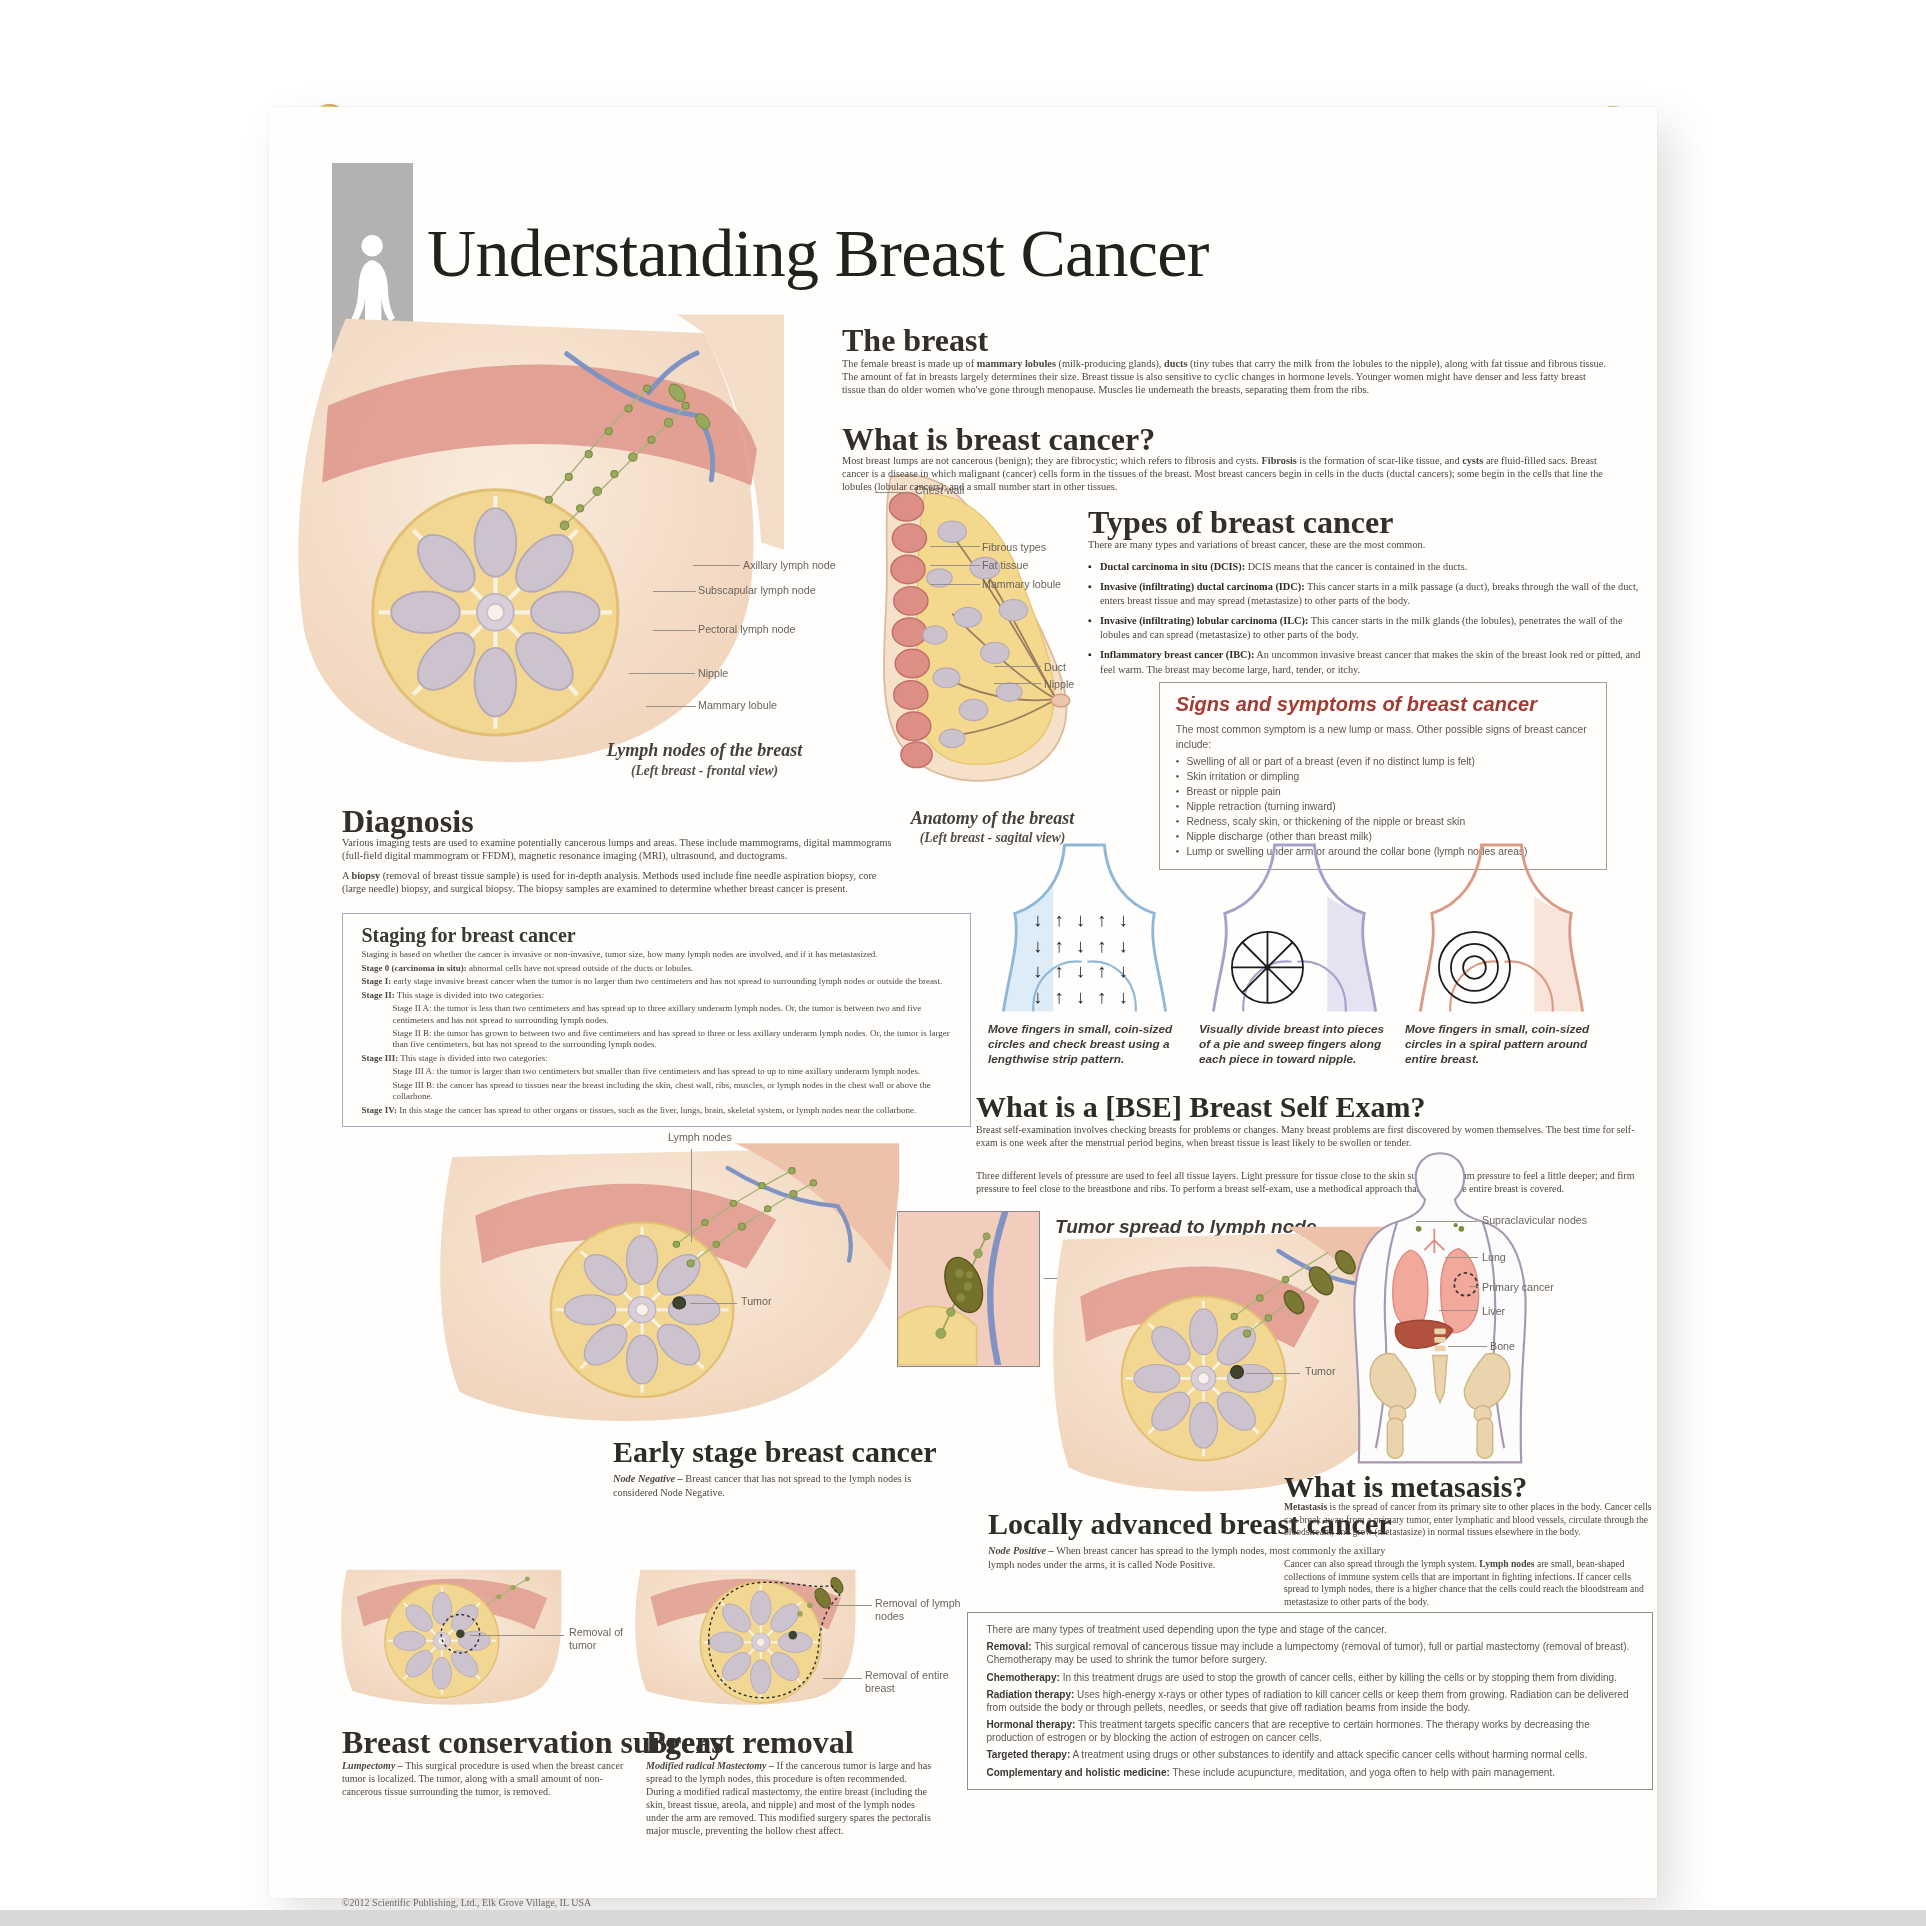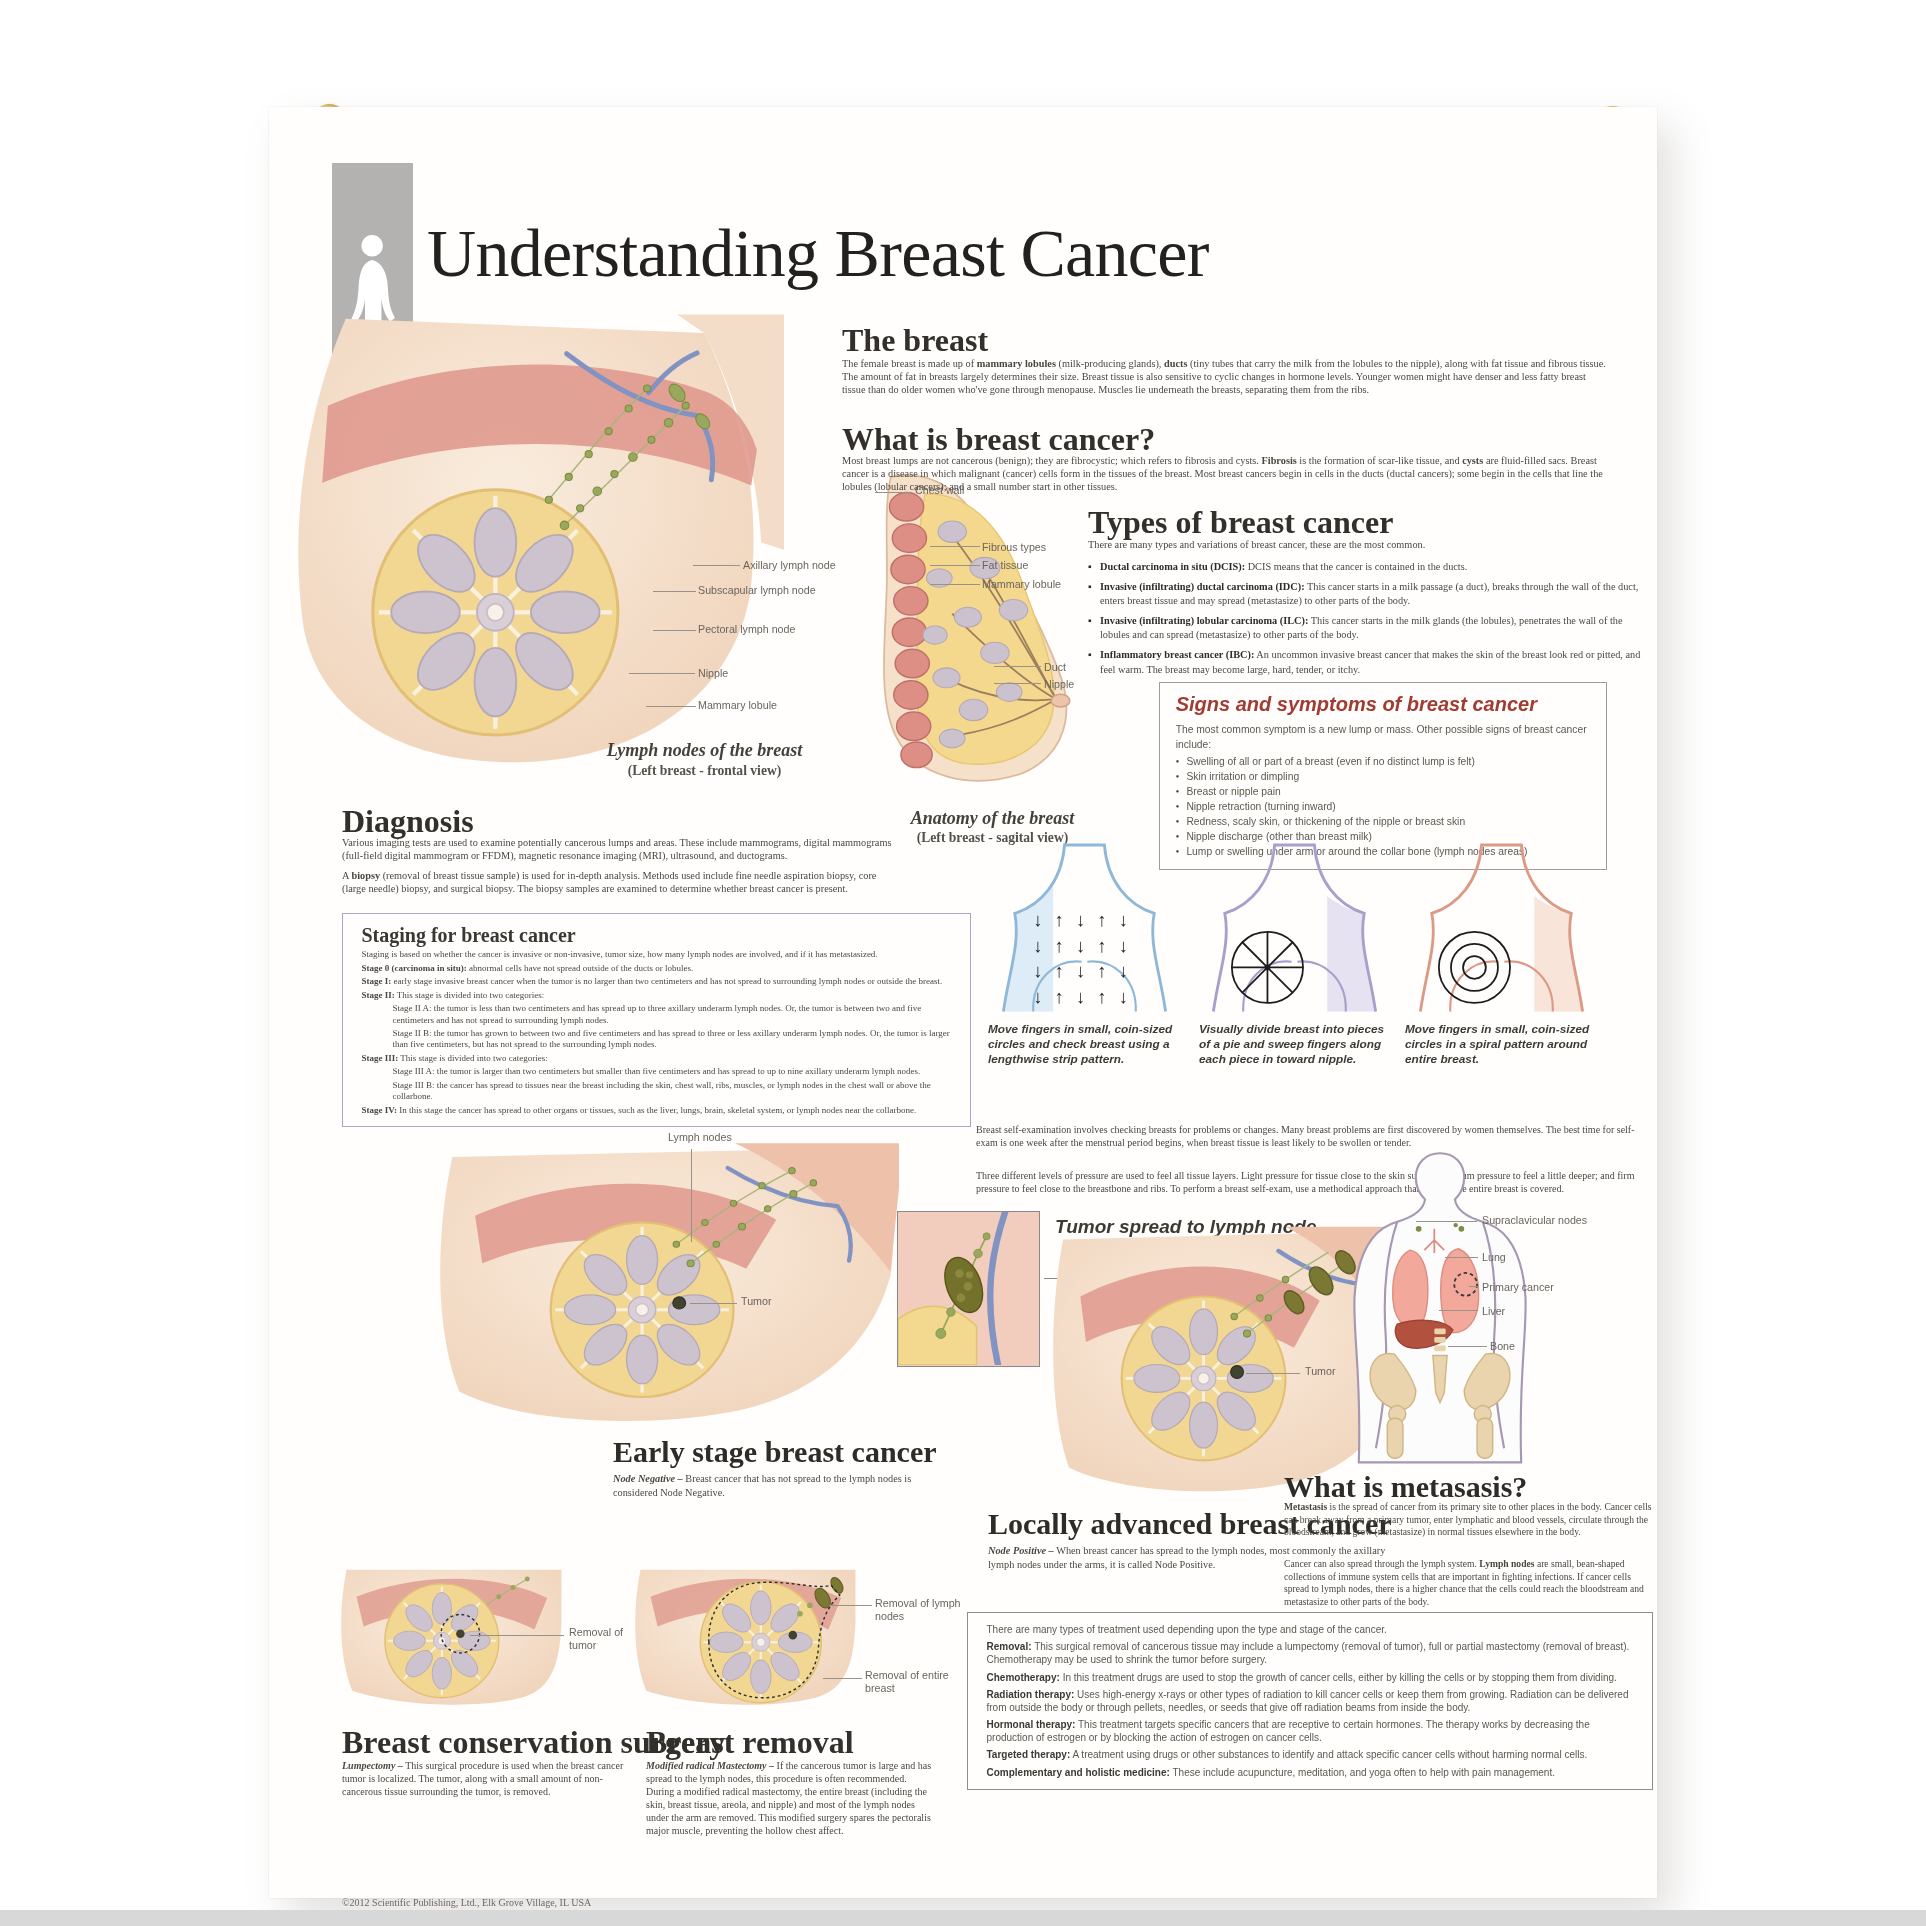--- a/index.html
+++ b/index.html
@@ -10,21 +10,21 @@
 .title{font-family:"Liberation Serif",serif;font-weight:400;font-size:68px;color:#23211d;letter-spacing:-0.7px;white-space:nowrap}
 .shead{font-family:"Liberation Serif",serif;font-weight:700;font-size:32px;color:#33302b}
 .bighead{font-family:"Liberation Serif",serif;font-weight:700;font-size:30px;color:#2e2c27}
 .para{font-family:"Liberation Serif",serif;font-size:10.3px;line-height:13px;color:#4c463f}
 .parasm{font-family:"Liberation Serif",serif;font-size:9.6px;line-height:12.5px;color:#4c463f}
 .rich b,.sterm,.tyterm{font-weight:700}
 .label{font-size:10.7px;color:#6b655d;line-height:13px}
 .lead{position:absolute;background:#9a9288;height:1.1px}
 .leadv{position:absolute;background:#9a9288;width:1.1px}
 .cap1{font-family:"Liberation Serif",serif;font-style:italic;font-weight:700;font-size:18px;color:#45403a;text-align:center}
-.cap2{font-family:"Liberation Serif",serif;font-weight:700;font-size:13.6px;color:#55504a;text-align:center}
+.cap2{font-family:"Liberation Serif",serif;font-style:italic;font-weight:700;font-size:13.6px;color:#55504a;text-align:center}
 .tyitem{font-family:"Liberation Serif",serif;font-size:10.3px;line-height:14.3px;color:#4c463f;margin-top:5.7px;padding-left:12px;position:relative}
 .tyitem::before{content:"▪";position:absolute;left:0;top:0;color:#2b2925}
 .tyterm{color:#2f2c27}
 .sbox{border:1.4px solid #a39b93;padding:10px 15.7px;background:#fffefd}
 .sbox h3{font-style:italic;font-weight:700;font-size:20px;color:#a23b31;margin-bottom:5.7px}
 .sbox .intro{font-size:10.3px;color:#5d574f;line-height:15px}
 ul.signs{list-style:none;margin-top:2.1px}
 ul.signs li{font-size:10.3px;color:#5d574f;line-height:15px;padding-left:10.7px;position:relative}
 ul.signs li::before{content:"●";font-size:5.7px;position:absolute;left:0;top:0.7px;color:#3d3a34}
 .stbox{border:1.4px solid #a8a8c6;padding:10px 18.5px;background:#fffefd}
@@ -277,20 +277,21 @@
     <path d="M16,248 C24,192 40,152 32,110 C70,98 98,64 102,14 L158,14 C162,64 190,98 228,110 C220,152 236,192 244,248" fill="none" stroke="#dc9a85" stroke-width="4"></path>
     <path d="M58,248 C56,204 88,174 126,178 M202,248 C204,204 172,174 134,178" fill="none" stroke="#dc9a85" stroke-width="3"></path>
     <circle cx="92" cy="186" r="16" fill="none" stroke="#1c1c1c" stroke-width="2.5"></circle>
     <circle cx="92" cy="186" r="33" fill="none" stroke="#1c1c1c" stroke-width="2.5"></circle>
     <circle cx="92" cy="186" r="50" fill="none" stroke="#1c1c1c" stroke-width="2.5"></circle>
   </svg>
   <div class="abs bsecap" style="left:719px;top:915px;width:189px">Move fingers in small, coin-sized circles and check breast using a lengthwise strip pattern.</div>
   <div class="abs bsecap" style="left:930px;top:915px;width:189px">Visually divide breast into pieces of a pie and sweep fingers along each piece in toward nipple.</div>
   <div class="abs bsecap" style="left:1136px;top:915px;width:189px">Move fingers in small, coin-sized circles in a spiral pattern around entire breast.</div>
 
+  <div class="abs bighead" style="left:707px;top:983px">What is a [BSE] Breast Self Exam?</div>
   <div class="abs para" style="left:707px;top:1016px;width:674px;font-size:10px;line-height:13px">Breast self-examination involves checking breasts for problems or changes. Many breast problems are first discovered by women themselves.  The best time for self-exam is one week after the menstrual period begins, when breast tissue is least likely to be swollen or tender.</div>
   <div class="abs para" style="left:707px;top:1062px;width:674px;font-size:10px;line-height:13px">Three different levels of pressure are used to feel all tissue layers.  Light pressure for tissue close to the skin surface; medium pressure to feel a little deeper; and firm pressure to feel close to the breastbone and ribs.  To perform a breast self-exam, use a methodical approach that ensures the entire breast is covered.</div>
 
   <svg class="abs" style="left:159px;top:1020px" width="471" height="300" viewBox="0 0 660 440" preserveAspectRatio="none">
     <path d="M34,44 C10,160 10,300 44,388 C128,434 300,442 424,418 C546,394 622,318 648,218 C658,150 648,82 628,30 Z" fill="url(#skg)"></path>
     <path d="M430,24 C510,62 586,126 648,212 L660,90 L660,24 Z" fill="#eec2aa"></path>
     <path d="M66,130 C210,64 380,70 488,136 L446,208 C320,146 170,158 76,200 Z" fill="#df988c" opacity=".85"></path>
     <path d="M420,60 C470,92 520,112 574,116 M574,116 C590,140 596,168 590,196" fill="none" stroke="#8093c3" stroke-width="6" stroke-linecap="round"></path>
     <use href="#breastg" transform="translate(300,268) scale(1.28)"></use>
     <path d="M368,200 C420,160 470,120 540,82 M348,172 C400,130 450,96 510,64" fill="none" stroke="#a8b579" stroke-width="2"></path>

